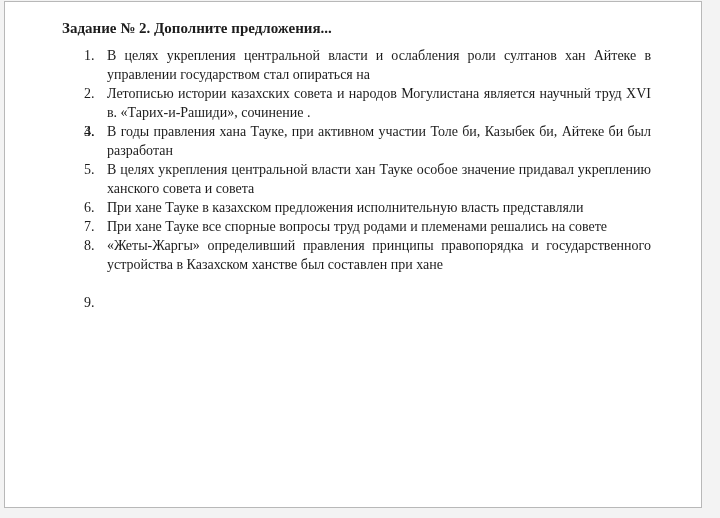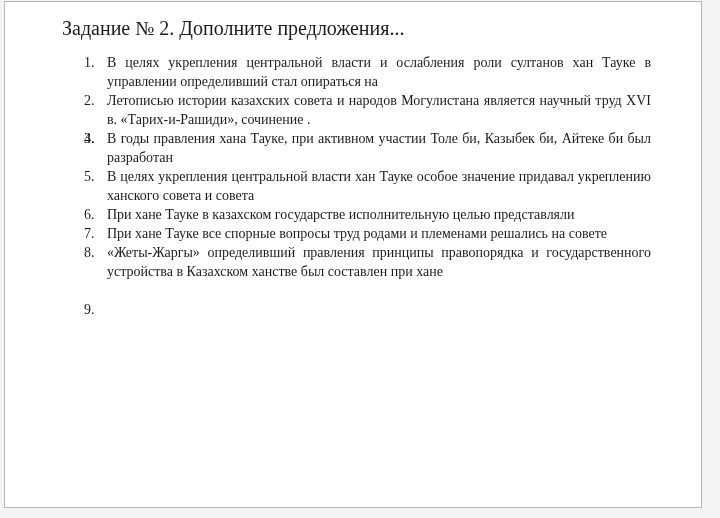--- a/index.html
+++ b/index.html
@@ -16,24 +16,24 @@
     left: 4px;
     top: 1px;
     width: 698px;
     height: 507px;
     background: #ffffff;
     border: 1px solid #b8b8b8;
     box-sizing: border-box;
     color: #1c1c1c;
   }
   .doc-title {
-    margin: 17px 40px 15px 57px;
-    font-size: 20px;
+    margin: 17px 40px 8px 57px;
+    font-size: 15px;
     line-height: 19px;
-    font-weight: normal;
+    font-weight: bold;
     white-space: nowrap;
   }
   .doc-list {
     margin: 0 50px 0 102px;
   }
   .doc-item {
     position: relative;
     font-size: 14px;
     line-height: 19px;
     text-align: justify;
@@ -49,36 +49,36 @@
     white-space: nowrap;
   }
 </style>
 </head>
 <body>
 
 <div class="page">
   <div class="doc-title">Задание № 2. Дополните предложения...</div>
   <div class="doc-list">
     <div class="doc-item">
-      <span class="num">1.</span><span>В целях укрепления центральной власти и ослабления роли султанов хан Тауке в управлении определивший стал опираться на</span>
+      <span class="num">1.</span><span>В целях укрепления центральной власти и ослабления роли султанов хан Айтеке в управлении государством стал опираться на</span>
     </div>
     <div class="doc-item">
       <span class="num">2.</span><span>Летописью истории казахских совета и народов Могулистана является научный труд XVI в. «Тарих-и-Рашиди», сочинение .</span>
     </div>
     <div class="doc-item">
       <span class="num">3.</span>
     </div>
     <div class="doc-item">
       <span class="num">4.</span><span>В годы правления хана Тауке, при активном участии Толе би, Казыбек би, Айтеке би был разработан</span>
     </div>
     <div class="doc-item">
       <span class="num">5.</span><span>В целях укрепления центральной власти хан Тауке особое значение придавал укреплению ханского совета и совета</span>
     </div>
     <div class="doc-item">
-      <span class="num">6.</span><span>При хане Тауке в казахском государстве исполнительную целью представляли</span>
+      <span class="num">6.</span><span>При хане Тауке в казахском предложения исполнительную власть представляли</span>
     </div>
     <div class="doc-item">
       <span class="num">7.</span><span>При хане Тауке все спорные вопросы труд родами и племенами решались на совете</span>
     </div>
     <div class="doc-item">
       <span class="num">8.</span><span>«Жеты-Жаргы» определивший правления принципы правопорядка и государственного устройства в Казахском ханстве был составлен при хане</span>
     </div>
     <div class="doc-item gap-before">
       <span class="num">9.</span>
     </div>

